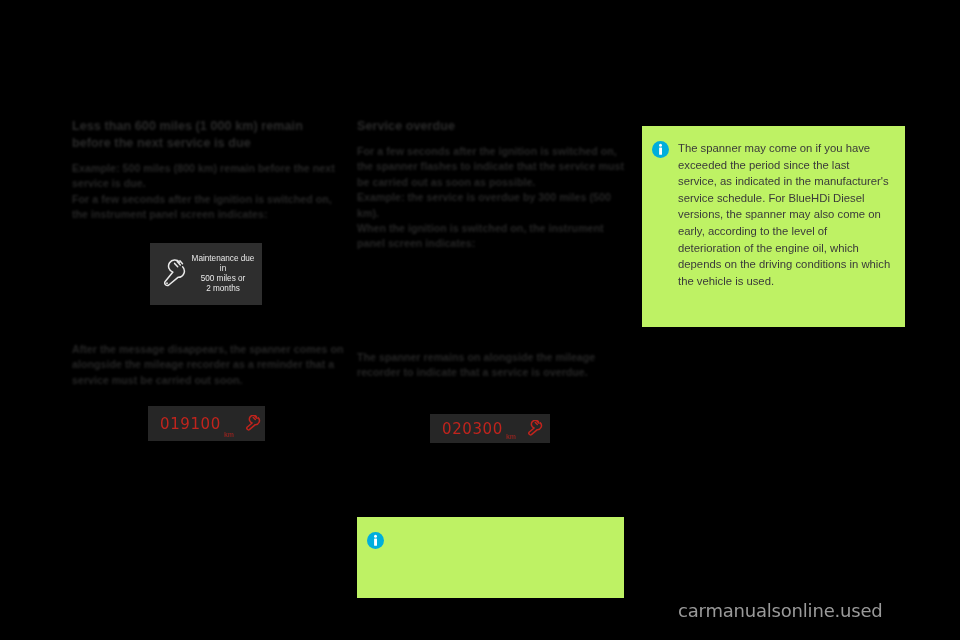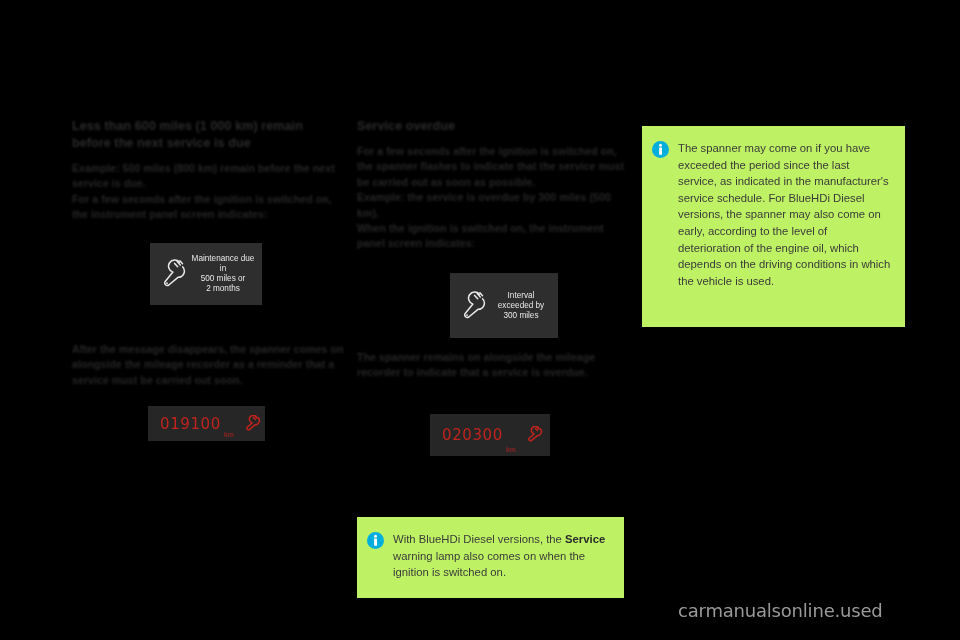--- a/index.html
+++ b/index.html
@@ -92,21 +92,21 @@
   
   .odometer {
     position: absolute;
     background: #262626;
     display: flex;
     align-items: center;
     box-sizing: border-box;
     padding-left: 12px;
   }
   .odo-left  { left: 148px; top: 406px; width: 117px; height: 35px; }
-  .odo-mid   { left: 430px; top: 414px; width: 120px; height: 42px; }
+  .odo-mid   { left: 430px; top: 414px; width: 120px; height: 29px; }
   .odo-digits {
     color: #c0241d;
     font-family: "DejaVu Sans", sans-serif;
     font-size: 15px;
     font-weight: normal;
     letter-spacing: 0.6px;
   }
   .odo-unit {
     color: #8a2420;
     font-size: 7px;
@@ -194,32 +194,20 @@
     </span>
   </div>
 
   <div class="col col-mid">
     <h2 class="heading">Service overdue</h2>
     <p class="body-blur">For a few seconds after the ignition is switched on, the spanner flashes to indicate that the service must be carried out as soon as possible.</p>
     <p class="body-blur">Example: the service is overdue by 300 miles (500 km).</p>
     <p class="body-blur">When the ignition is switched on, the instrument panel screen indicates:</p>
   </div>
 
-  <div class="display-panel panel-interval">
-    <div class="panel-icon">
-      <svg width="26" height="30" viewBox="0 0 26 30" fill="none" stroke="#e9e9e9" stroke-width="1.5" stroke-linecap="round" stroke-linejoin="round">
-        <path d="M19.5 3.2 a6.2 6.2 0 1 0 -6.6 9.9 L5.2 22.4 a2.6 2.6 0 0 0 3.6 3.6 l9.2-7.7 a6.2 6.2 0 0 0 4.6-10.5"></path>
-        <path d="M14.6 4.4 l3.1 3.3 M17.2 2.6 l3.1 3.3 M19.9 1.8 l2.6 2.9"></path>
-        <circle cx="7" cy="24.2" r="0.9" fill="#e9e9e9" stroke="none"></circle>
-      </svg>
-    </div>
-    <div class="panel-text">Interval
-exceeded by
-300 miles</div>
-  </div>
 
   <div class="col col-mid" style="top:350px;">
     <p class="body-blur">The spanner remains on alongside the mileage recorder to indicate that a service is overdue.</p>
   </div>
 
   <div class="odometer odo-mid">
     <span class="odo-digits">020300</span>
     <span class="odo-unit">km</span>
     <span class="odo-spanner">
       <svg width="17" height="18" viewBox="0 0 17 18" fill="none" stroke="#c0241d" stroke-width="1.5" stroke-linecap="round" stroke-linejoin="round">
@@ -241,20 +229,17 @@
   </div>
 
   <div class="info-box info-bottom">
     <div class="info-icon-wrap">
       <svg width="17" height="17" viewBox="0 0 17 17">
         <circle cx="8.5" cy="8.5" r="8.5" fill="#00aedc"></circle>
         <circle cx="8.5" cy="4.3" r="1.5" fill="#ffffff"></circle>
         <rect x="7.1" y="6.6" width="2.9" height="7.2" rx="0.5" fill="#ffffff"></rect>
       </svg>
     </div>
-    <div class="info-text">
-      <span>With BlueHDi Diesel versions, the </span><span class="strong">Service</span><span> warning lamp also comes on when the ignition is switched on.</span>
-    </div>
   </div>
 
   <div class="watermark">carmanualsonline.used</div>
 
 </div>
 
 </body></html>

